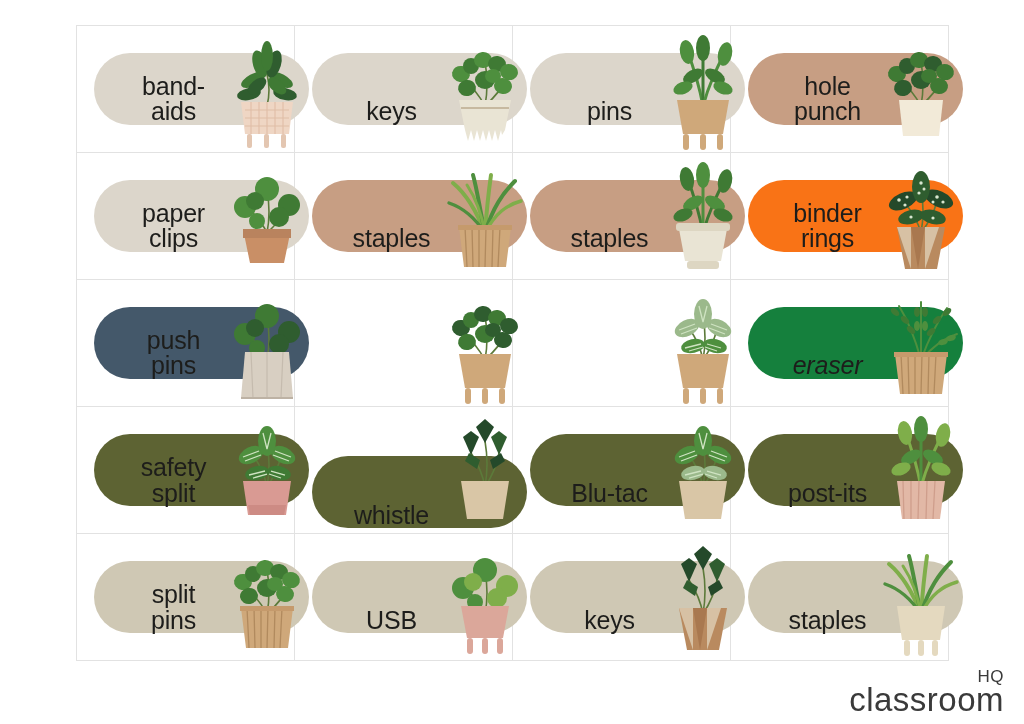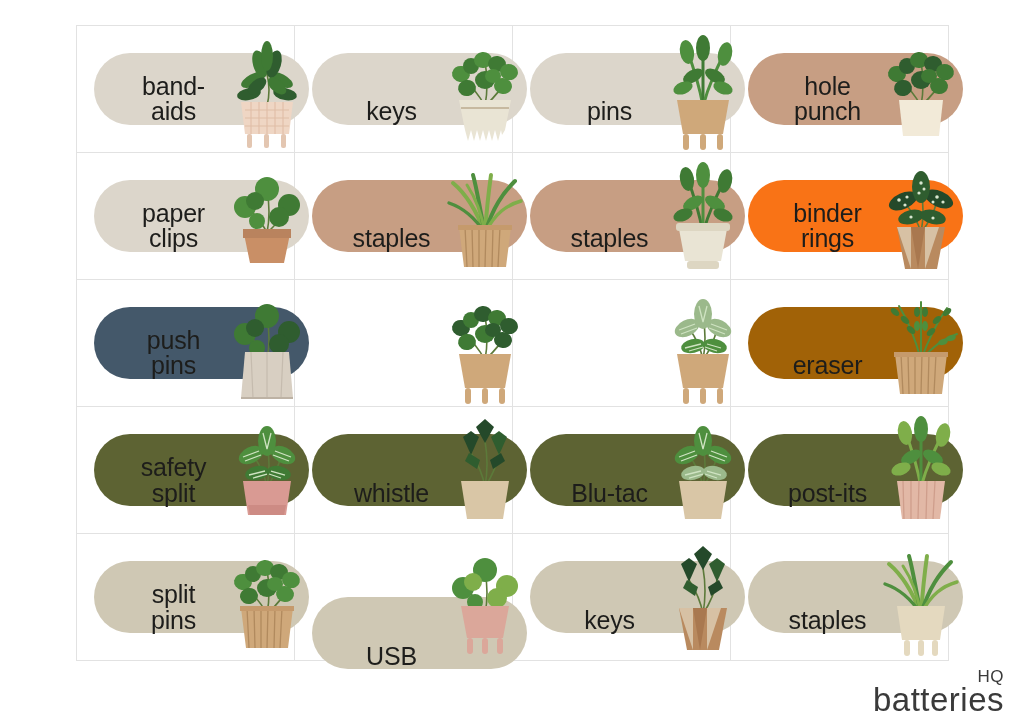--- a/index.html
+++ b/index.html
@@ -354,21 +354,21 @@
               </g>
               <path d="M14 60 h52 l-6 34 h-40 Z" fill="#cfa87a"></path>
       <rect x="20" y="94" width="6" height="16" rx="3" fill="#cfa87a"></rect>
       <rect x="37" y="94" width="6" height="16" rx="3" fill="#cfa87a"></rect>
       <rect x="54" y="94" width="6" height="16" rx="3" fill="#cfa87a"></rect>
           </svg></div>
         </div>
       </div>
       <div class="cell">
         <div class="cellinner">
-          <div class="pill" style="background: #a16207;">
+          <div class="pill" style="background: #15803d; font-style: italic;">
             <div class="pill-label">eraser</div>
           </div>
           <div class="plant" style="left: 140px; top: 8px;"><svg width="100" height="118" viewBox="-10 -6 100 118" xmlns="http://www.w3.org/2000/svg">
 
       <g stroke="#4e8f3e" stroke-width="2" fill="none" stroke-linecap="round">
       <path d="M40 66 C 34 44 28 28 18 12"></path>
       <path d="M40 66 C 40 42 40 26 40 8"></path>
       <path d="M40 66 C 48 44 56 28 66 14"></path>
       <path d="M40 66 C 52 52 64 44 76 40"></path>
               </g>
@@ -417,21 +417,21 @@
         <path d="M22 54 L38 50M26 57 L40 53"></path>
         <path d="M58 54 L44 50M54 57 L42 53"></path>
               </g>
               <path d="M16 60 h48 l-5 34 h-38 Z" fill="#d99a93"></path>
       <path d="M21 84 h38 l-2 10 h-34 Z" fill="#cd8b84"></path>
           </svg></div>
         </div>
       </div>
       <div class="cell">
         <div class="cellinner">
-          <div class="pill" style="background: rgb(93, 99, 51);">
+          <div class="pill" style="background: rgb(93, 99, 51); margin-top: 22px;">
             <div class="pill-label">whistle</div>
           </div>
           <div class="plant" style="left: 140px; top: 8px;"><svg width="100" height="118" viewBox="-10 -6 100 118" xmlns="http://www.w3.org/2000/svg">
 
       <path d="M40 66 Q 37 49 26 32" stroke="#5c7a3a" stroke-width="1.6" fill="none" stroke-linecap="round"></path>
               <path d="M40 66 Q 51 49 54 32" stroke="#5c7a3a" stroke-width="1.6" fill="none" stroke-linecap="round"></path>
               <path d="M40 66 Q 44 43 40 20" stroke="#5c7a3a" stroke-width="1.6" fill="none" stroke-linecap="round"></path>
       <path d="M26 34 l-8 -18 l8 -6 l8 6 Z" fill="#24492a"></path>
       <path d="M54 34 l8 -18 l-8 -6 l-8 6 Z" fill="#2f5d2f"></path>
       <path d="M40 22 l-9 -16 l9 -8 l9 8 Z" fill="#24492a"></path>
@@ -516,21 +516,21 @@
               <path d="M14 60 h52 l-5 40 h-42 Z" fill="#cfa87a"></path>
       <g stroke="#b18a5e" stroke-width="1.3">
         <path d="M20 60 L22 100M27 60 L28 100M34 60 L34 100M41 60 L40 100M48 60 L47 100M55 60 L53 100"></path>
               </g>
       <path d="M13 58 h54 v5 h-54Z" fill="#c59a6c"></path>
           </svg></div>
         </div>
       </div>
       <div class="cell">
         <div class="cellinner">
-          <div class="pill" style="background: rgb(207, 200, 180); margin-top: 36px;">
+          <div class="pill" style="background: rgb(207, 200, 180);">
             <div class="pill-label">USB</div>
           </div>
           <div class="plant" style="left: 140px; top: 8px;"><svg width="100" height="118" viewBox="-10 -6 100 118" xmlns="http://www.w3.org/2000/svg">
 
       <path d="M40 66 Q 34 53 20 40" stroke="#5c7a3a" stroke-width="1.6" fill="none" stroke-linecap="round"></path>
               <path d="M40 66 Q 54 53 60 40" stroke="#5c7a3a" stroke-width="1.6" fill="none" stroke-linecap="round"></path>
               <path d="M40 66 Q 44 45 40 24" stroke="#5c7a3a" stroke-width="1.6" fill="none" stroke-linecap="round"></path>
       <circle cx="18" cy="40" r="11" fill="#4e8f3e"></circle>
       <circle cx="62" cy="38" r="11" fill="#7fae4a"></circle>
       <circle cx="40" cy="22" r="12" fill="#4e8f3e"></circle>
@@ -587,14 +587,14 @@
       <rect x="37" y="92" width="6" height="16" rx="3" fill="#e4d9bf"></rect>
       <rect x="51" y="92" width="6" height="16" rx="3" fill="#e4d9bf"></rect>
           </svg></div>
         </div>
       </div>
     </div>
 </div>
 
 <div id="logo">
   <span class="hq">HQ</span>
-  <span class="word">batteries</span>
+  <span class="word">classroom</span>
 </div>
 
 </body></html>

